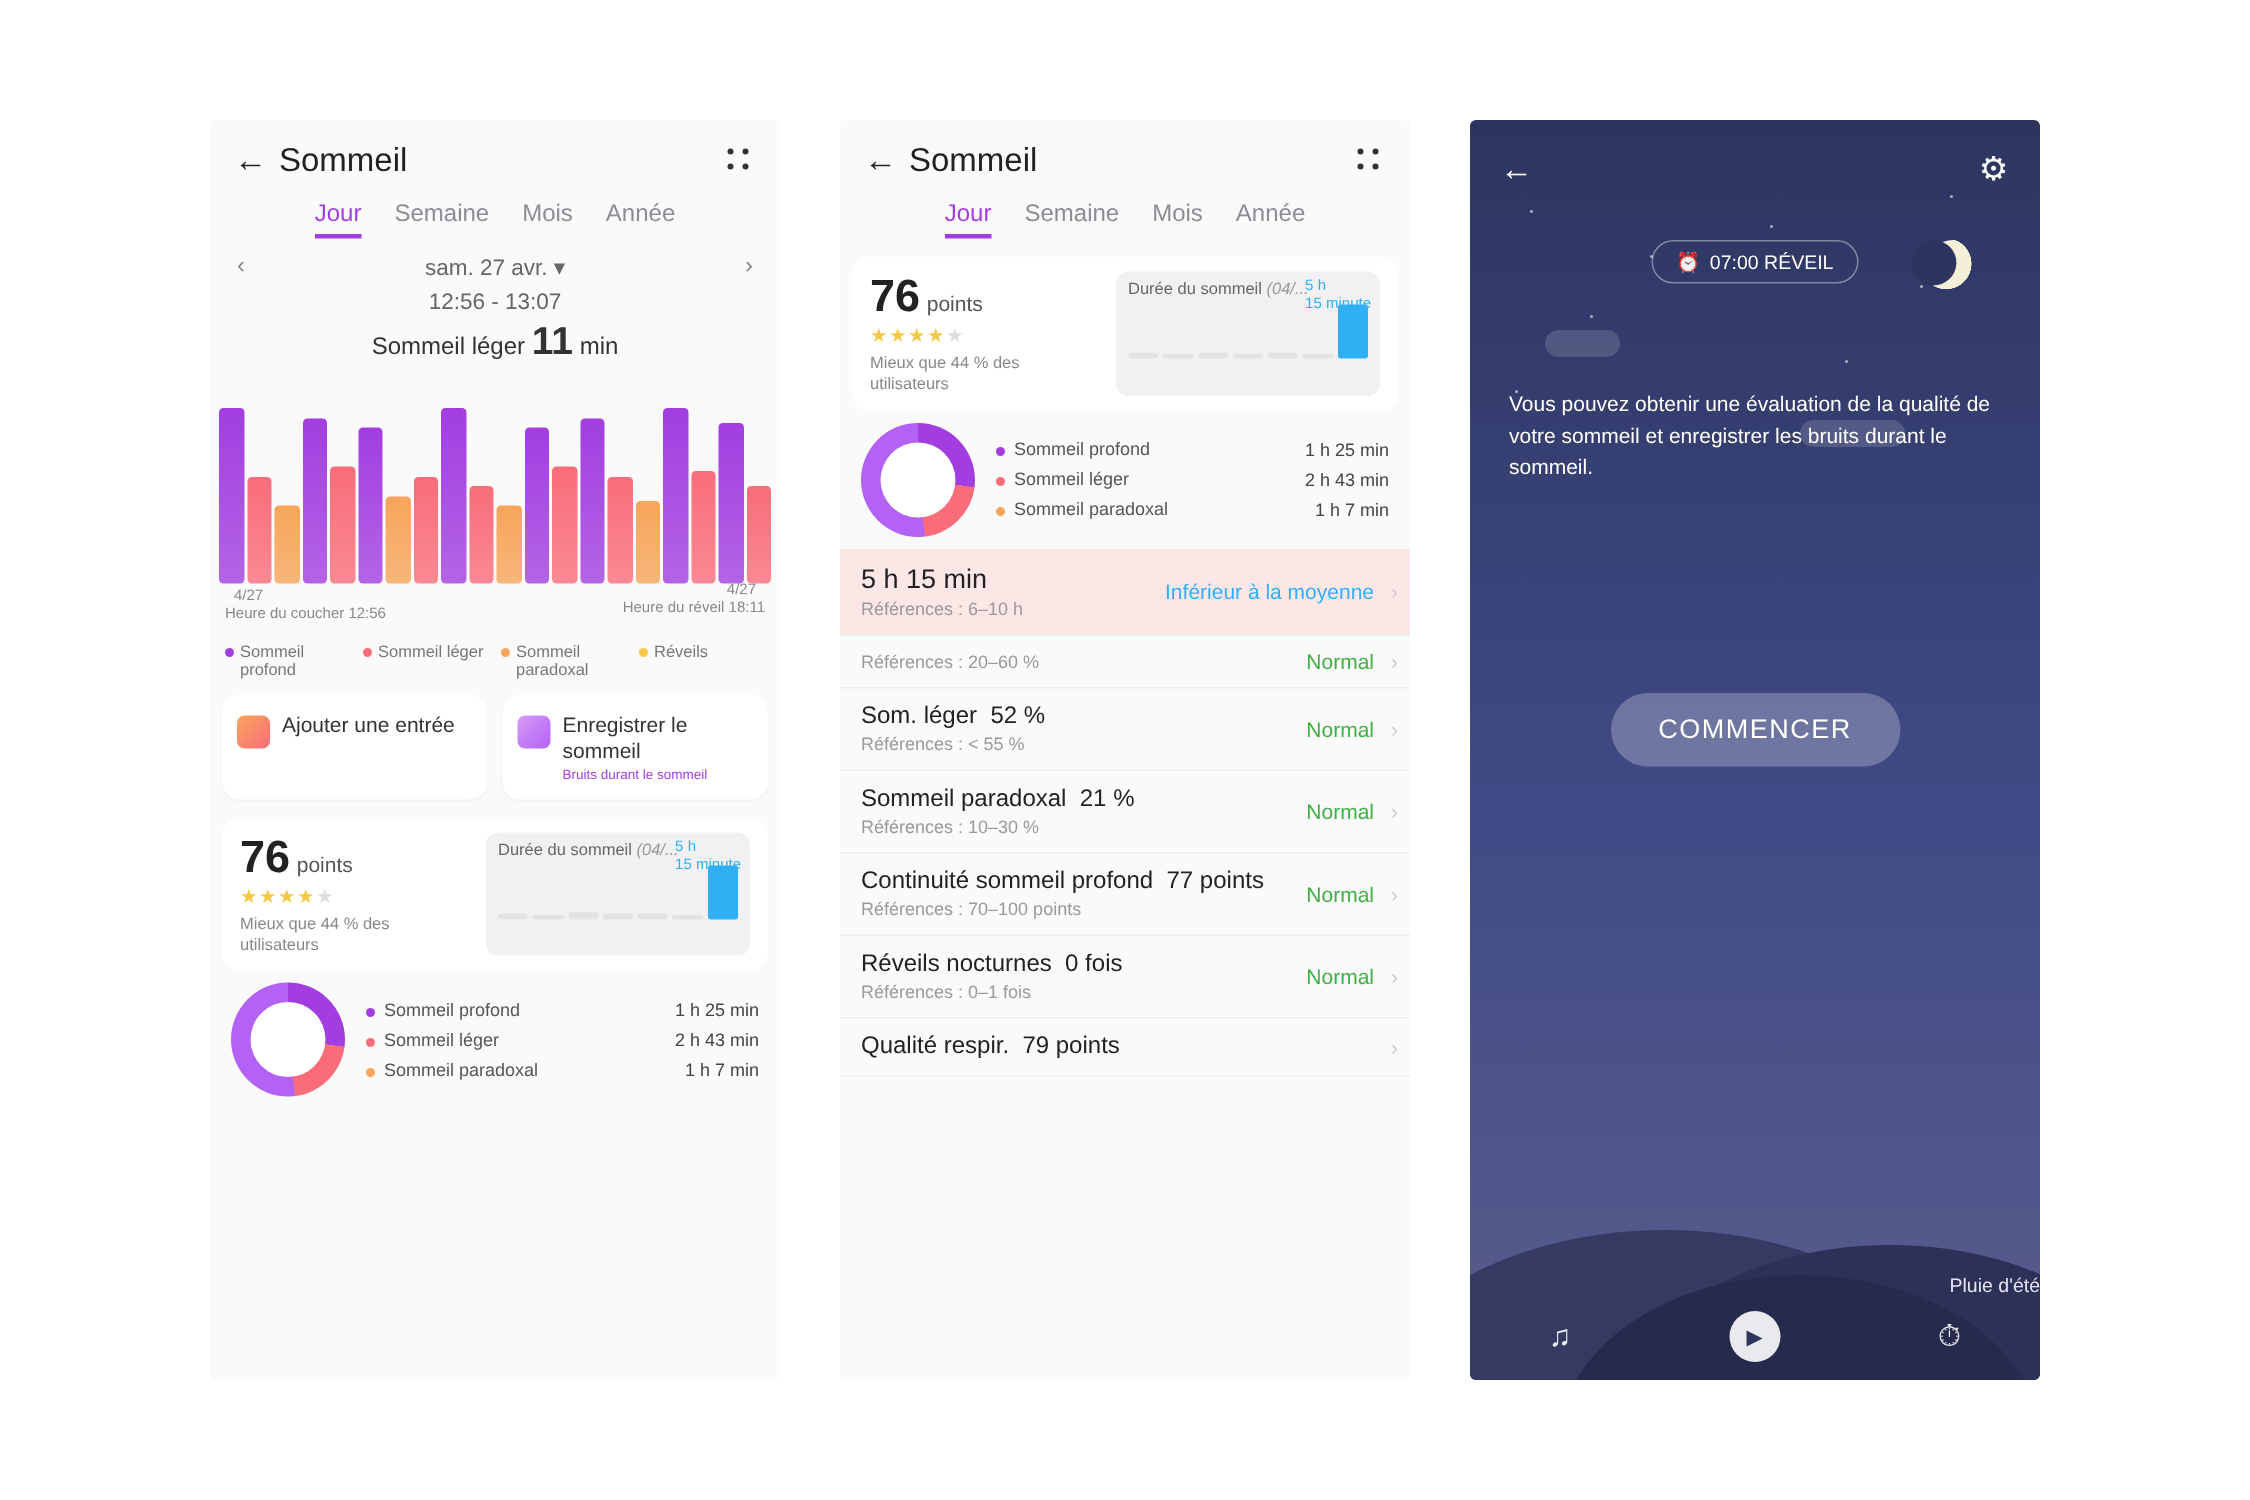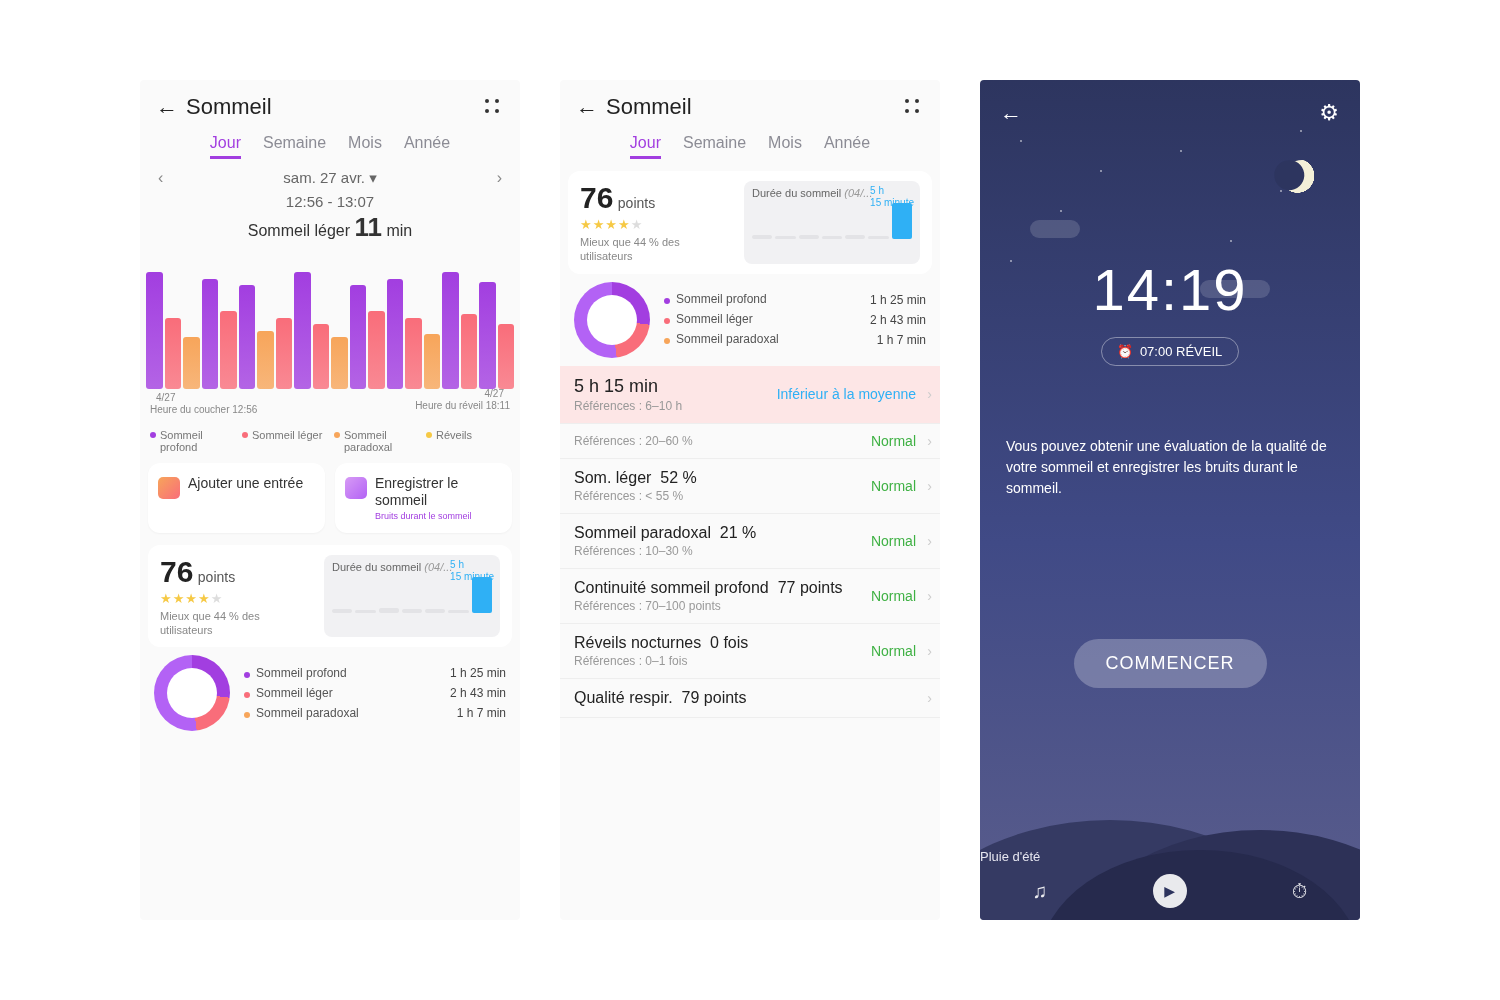--- a/index.html
+++ b/index.html
@@ -81,21 +81,21 @@
   .phone.night{background:linear-gradient(180deg,var(--night1) 0%,var(--night2) 55%,#5a5d8c 100%);color:#fff;}
   .nhdr{display:flex;justify-content:space-between;padding:20px 18px;}
   .nback,.ngear{width:26px;height:26px;display:flex;align-items:center;justify-content:center;font-size:22px;color:#fff;cursor:pointer;}
   .moon{position:absolute;top:80px;right:40px;width:36px;height:36px;border-radius:50%;background:radial-gradient(circle at 40% 40%,#f4f0d8 55%,transparent 56%);transform:rotate(-20deg);}
   .moon::after{content:"";position:absolute;width:30px;height:30px;border-radius:50%;background:var(--night1);left:-8px;top:-4px;}
   .cloud{position:absolute;width:50px;height:18px;background:rgba(255,255,255,.15);border-radius:20px;}
   .clock{font-size:58px;font-weight:300;text-align:center;margin-top:110px;letter-spacing:2px;}
   .alarm{margin:14px auto 0;width:fit-content;border:1px solid rgba(255,255,255,.4);border-radius:20px;padding:6px 16px;font-size:13px;display:flex;align-items:center;gap:6px;cursor:pointer;}
   .desc{text-align:left;font-size:14px;line-height:1.5;padding:0 26px;margin-top:70px;}
   .startbtn{margin:140px auto 0;width:fit-content;background:rgba(255,255,255,.25);padding:14px 32px;border-radius:28px;font-size:18px;letter-spacing:1px;cursor:pointer;}
-  .track{position:absolute;bottom:56px;left:0;right:0;text-align:left;font-size:13px;color:#e6e6f0;}
+  .track{position:absolute;bottom:56px;left:0;right:0;text-align:right;font-size:13px;color:#e6e6f0;}
   .nbar{position:absolute;bottom:12px;left:0;right:0;display:flex;justify-content:space-around;align-items:center;font-size:20px;}
   .nbar div{cursor:pointer;opacity:.9;}
   .play{width:34px;height:34px;border-radius:50%;background:#fff;display:flex;align-items:center;justify-content:center;color:var(--night1);font-size:14px;}
   .hills{position:absolute;bottom:0;left:0;right:0;height:170px;overflow:hidden;pointer-events:none;}
   .hill{position:absolute;border-radius:50%;}
   .stars-bg{position:absolute;inset:0;pointer-events:none;}
   .stars-bg i{position:absolute;width:2px;height:2px;background:#fff;border-radius:50%;opacity:.6;}
 </style>
 </head>
 <body>
@@ -354,21 +354,20 @@
       <i style="top:180px;left:30px"></i>
   </div>
   <div class="nhdr">
     <div class="nback">←</div>
     <div class="ngear">⚙</div>
   </div>
   <div class="moon"></div>
   <div class="cloud" style="top:140px;left:50px"></div>
   <div class="cloud" style="top:200px;left:220px;width:70px"></div>
 
-  <div class="clock">14:19</div>
   <div class="alarm">
     <span>⏰</span>
     <span>07:00 RÉVEIL</span>
   </div>
   <div class="desc">Vous pouvez obtenir une évaluation de la qualité de votre sommeil et enregistrer les bruits durant le sommeil.</div>
 
   <div class="hills">
     <div class="hill" style="width:420px;height:280px;background:#353a63;left:-80px;bottom:-180px"></div>
     <div class="hill" style="width:380px;height:260px;background:#2d3157;right:-90px;bottom:-170px"></div>
     <div class="hill" style="width:320px;height:220px;background:#262a4d;left:60px;bottom:-150px"></div>

